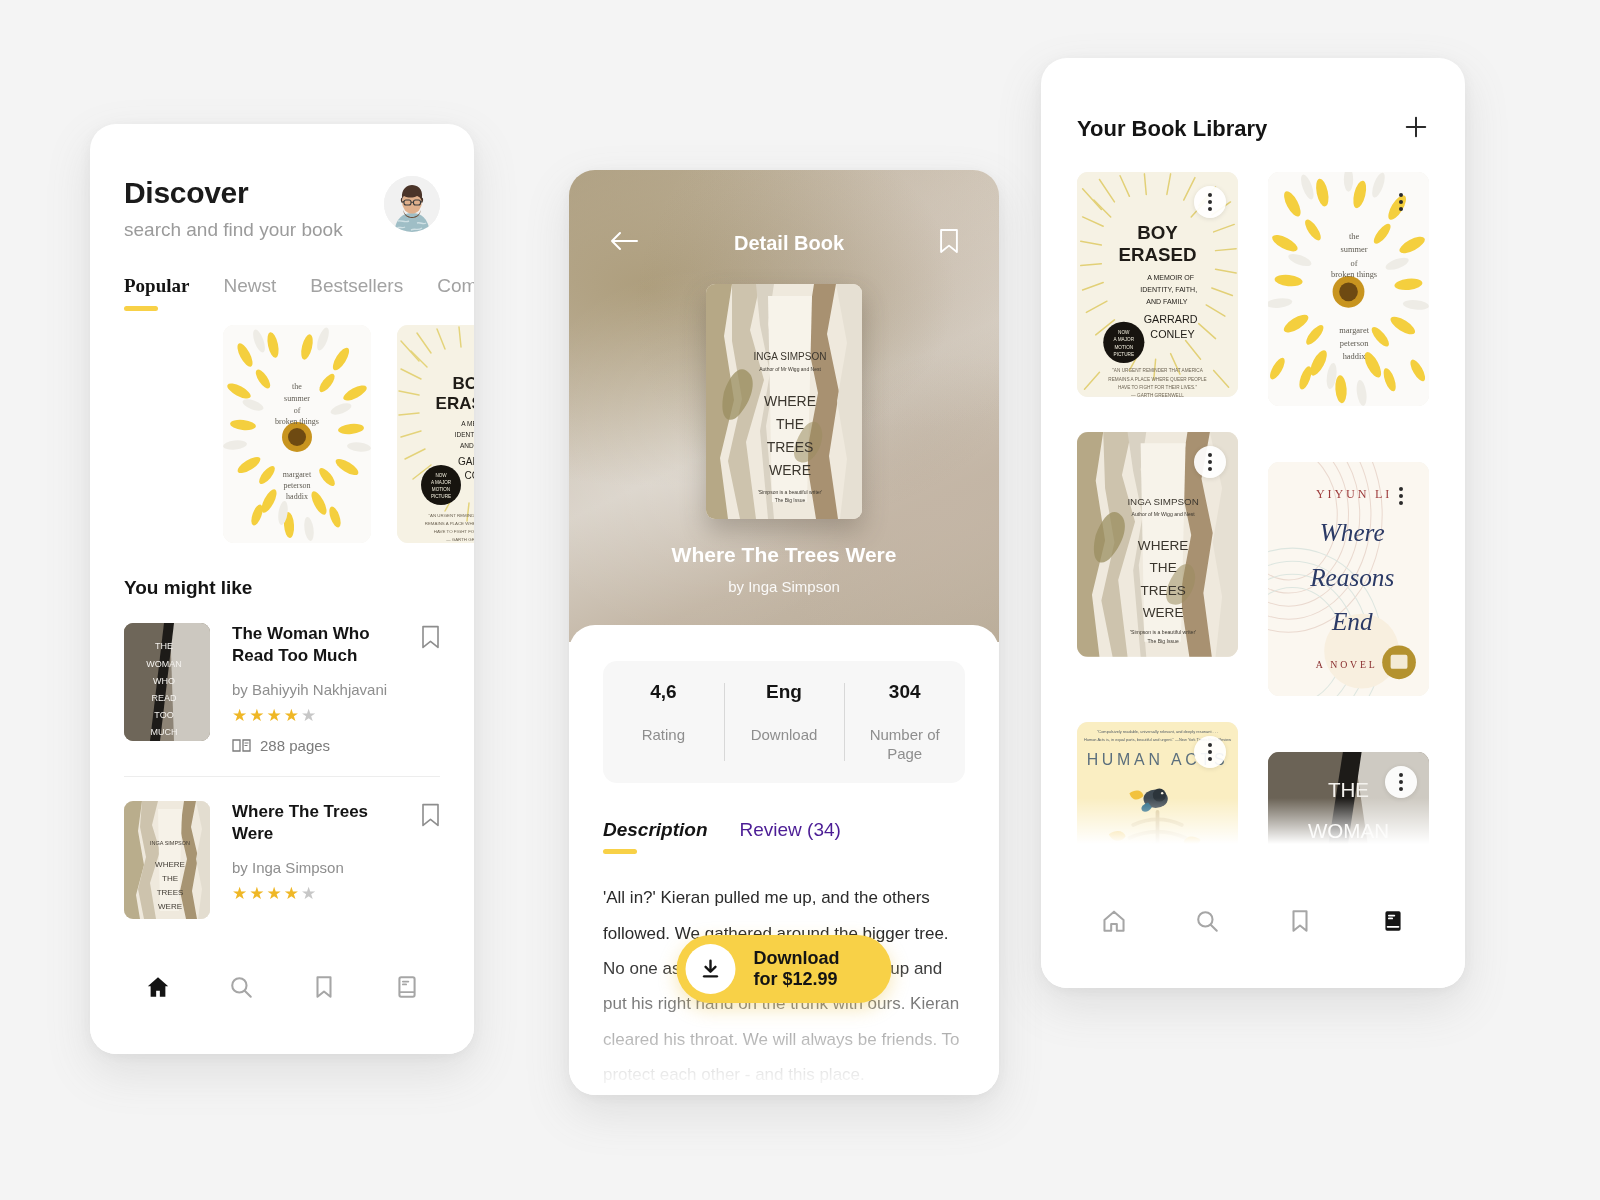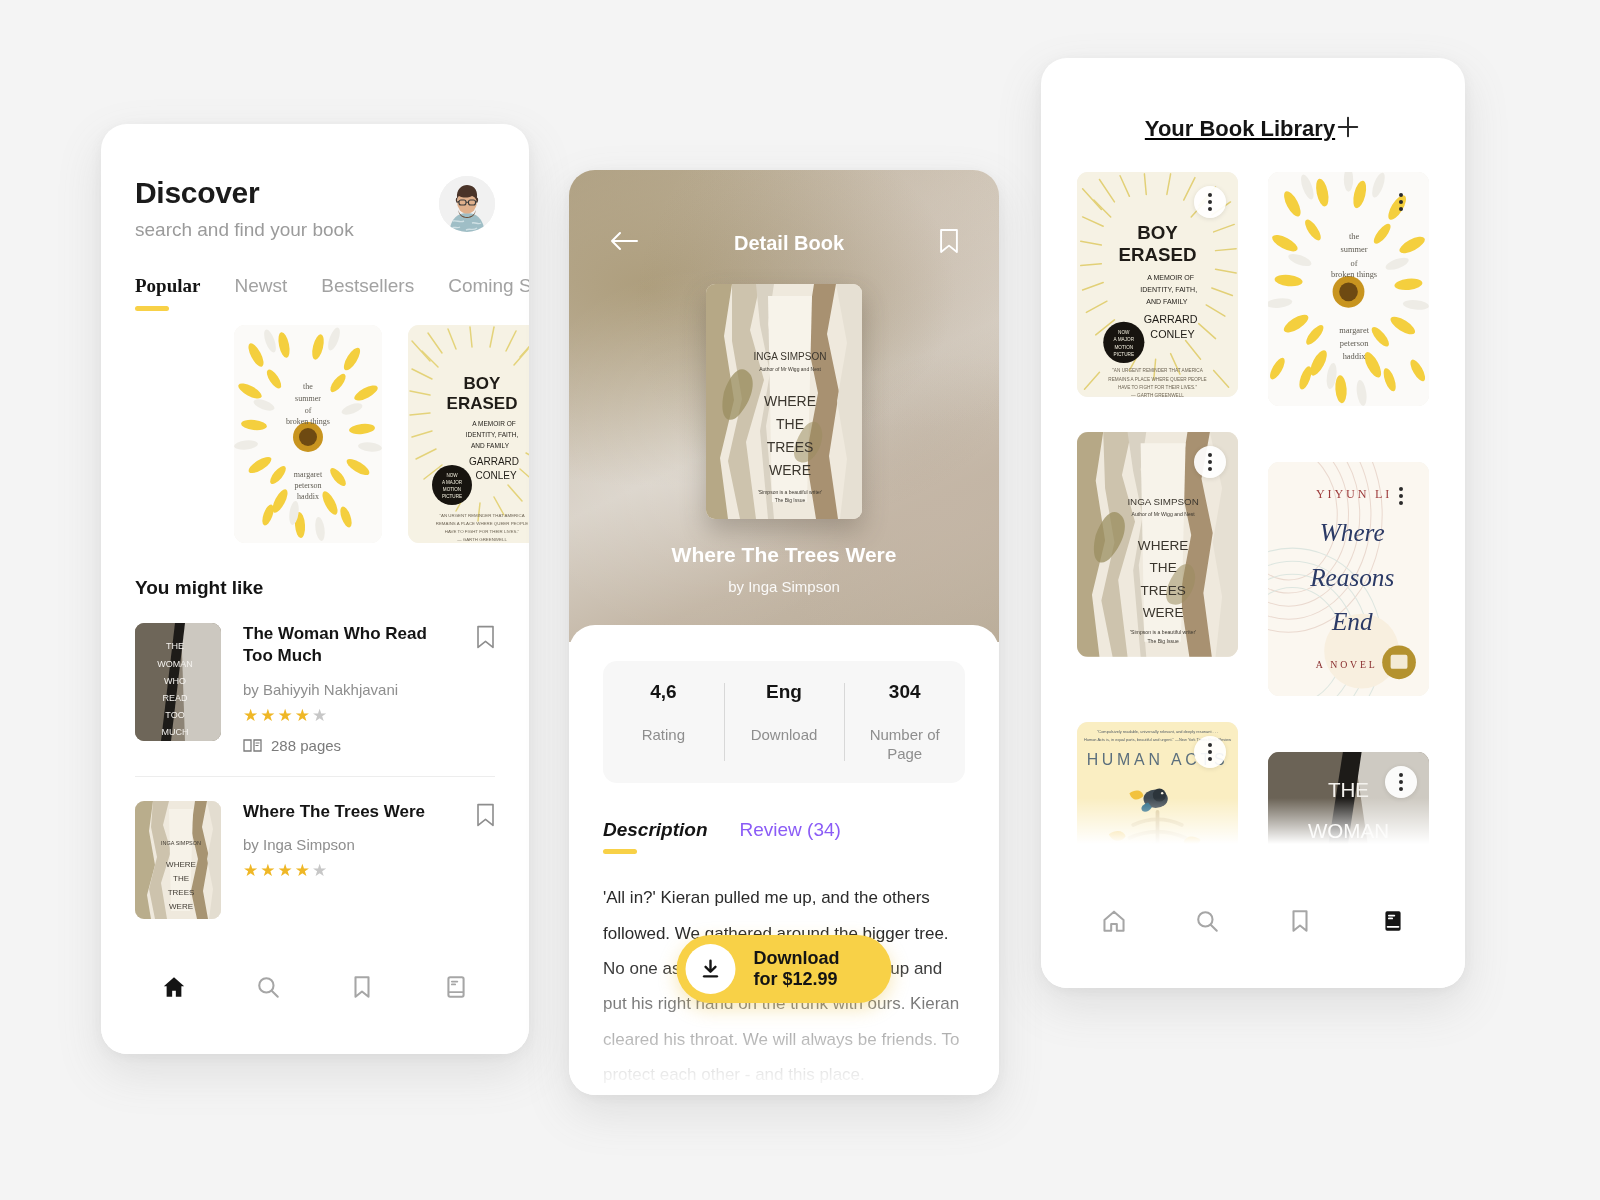--- a/index.html
+++ b/index.html
@@ -12,21 +12,21 @@
   .stage { position: relative; width: 1600px; height: 1200px; }
 
   
   .phone {
     position: absolute;
     background: #ffffff;
     border-radius: 26px;
     box-shadow: 0 18px 46px rgba(120,120,120,0.16), 0 3px 12px rgba(120,120,120,0.08);
     overflow: hidden;
   }
-  #phone-discover { left: 101px; top: 124px; width: 428px; height: 930px; }
+  #phone-discover { left: 90px; top: 124px; width: 384px; height: 930px; }
   #phone-detail   { left: 569px; top: 170px; width: 430px; height: 925px; }
   #phone-library  { left: 1041px; top: 58px; width: 424px; height: 930px; }
 
   
   .yellow-blob {
     position: absolute; bottom: -52px; width: 132px; height: 104px;
     background: var(--accent); border-radius: 50%;
   }
 
   
@@ -106,21 +106,21 @@
     display: flex; background: #f7f7f7; border-radius: 14px; padding: 20px 0; margin-top: 4px;
   }
   .stat { flex: 1; text-align: center; position: relative; padding: 0 8px; }
   .stat + .stat::before {
     content: ""; position: absolute; left: 0; top: 2px; bottom: 2px; width: 1px; background: #d8d8d8;
   }
   .stat-val { font-size: 19px; font-weight: bold; color: #141414; }
   .stat-lbl { font-size: 15px; color: #8e8e8e; margin-top: 22px; line-height: 1.28; }
 
   .d-tabs { display: flex; gap: 32px; margin-top: 36px; align-items: flex-start; }
-  .d-tab { font-size: 19px; color: #8b5cf6; position: relative; padding-bottom: 13px; }
+  .d-tab { font-size: 19px; color: #4c1d95; position: relative; padding-bottom: 13px; }
   .d-tab.active { color: #141414; font-weight: bold; font-style: italic; }
   .d-tab.active::after { content:""; position:absolute; left:0; bottom:0; width:34px; height:5px; border-radius:3px; background: var(--accent); }
 
   .desc-wrap { position: relative; margin-top: 26px; height: 230px; overflow: hidden; }
   .desc { font-size: 17px; line-height: 2.08; color: #2b2b2b; }
   .desc-fade {
     position: absolute; left: 0; right: 0; bottom: 0; height: 150px;
     background: linear-gradient(to bottom, rgba(255,255,255,0) 0%, rgba(255,255,255,0.55) 42%, rgba(255,255,255,0.92) 78%, #fff 100%);
     pointer-events: none;
   }
@@ -130,21 +130,21 @@
     background: var(--accent); border-radius: 36px; padding: 9px 34px 9px 9px;
     box-shadow: 0 6px 18px rgba(232,190,60,0.35); z-index: 6;
   }
   .dl-ico {
     width: 50px; height: 50px; border-radius: 50%; background: #fff;
     display: flex; align-items: center; justify-content: center; flex: none;
   }
   .dl-label { font-size: 18px; font-weight: bold; color: #141414; }
 
   
-  .lib-head { display: flex; align-items: center; justify-content: center; padding: 56px 36px 0 36px; text-decoration: underline; }
+  .lib-head { display: flex; align-items: center; justify-content: space-between; padding: 56px 36px 0 36px; }
   .lib-title { font-size: 22px; font-weight: bold; color: #141414; }
   .plus-btn { color: #2b2b2b; }
   .grid { display: grid; grid-template-columns: 1fr 1fr; gap: 26px 30px; padding: 28px 36px 0 36px; }
   .grid-item { position: relative; }
   .grid-cover { width: 100%; border-radius: 11px; overflow: hidden; background: #f3f1ea; }
   .menu-dot {
     position: absolute; top: 14px; right: 12px; width: 32px; height: 32px; border-radius: 50%;
     background: rgba(255,255,255,0.92); display: flex; flex-direction: column; gap: 3px;
     align-items: center; justify-content: center; box-shadow: 0 1px 5px rgba(0,0,0,0.10);
   }

